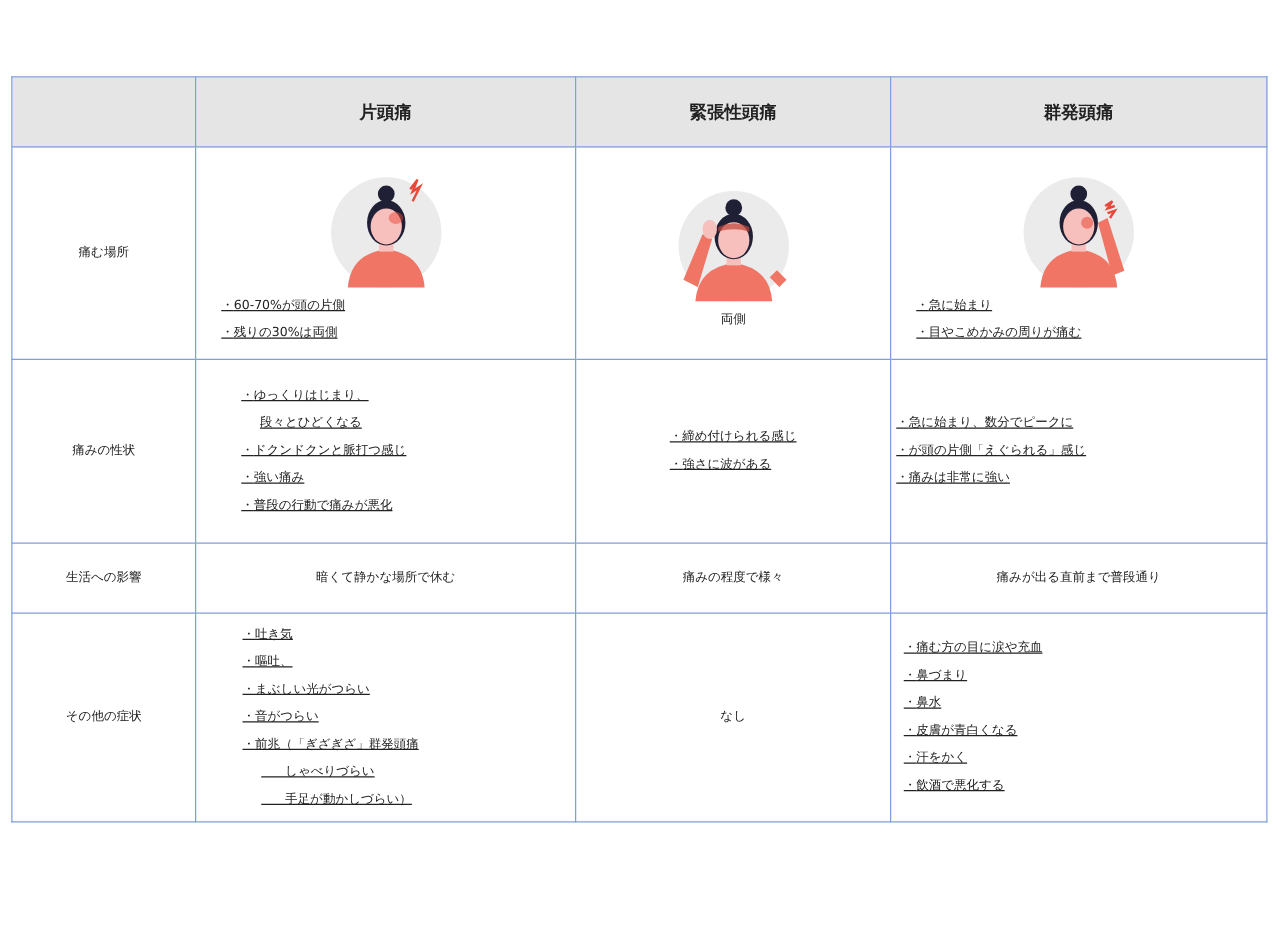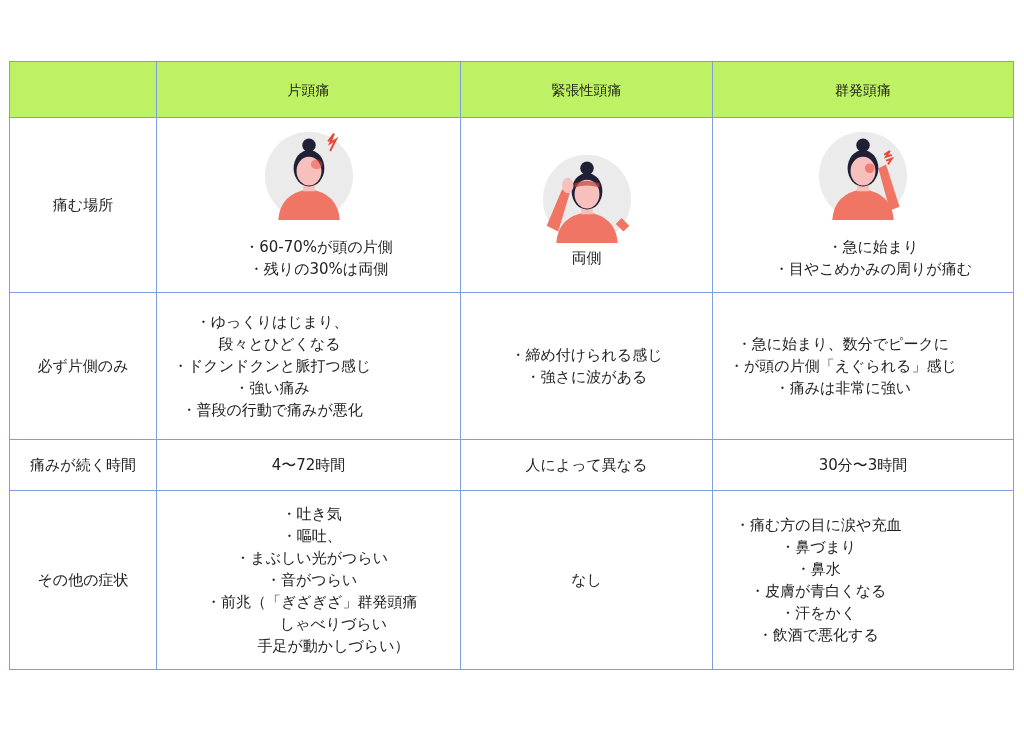--- a/index.html
+++ b/index.html
@@ -1,23 +1,23 @@
 <!DOCTYPE html>
 <html><head>
 <meta charset="utf-8">
 <style>
   html, body { margin:0; padding:0; background:#ffffff; }
   body { width:1024px; height:750px; position:relative; overflow:hidden;
          font-family:"DejaVu Sans","Liberation Sans",sans-serif; color:#222; }
   .tbl { position:absolute; left:9px; top:61px; border-collapse:collapse; table-layout:fixed; }
   .tbl td, .tbl th { border:1.5px solid #7f9fdc; padding:0; text-align:center; vertical-align:middle;
-         font-size:15px; line-height:22px; font-weight:normal; }
-  .tbl th { background:#bef264; font-weight:normal; font-size:14px; }
+         font-size:10px; line-height:22px; font-weight:normal; }
+  .tbl th { background:#e5e5e5; font-weight:bold; font-size:14px; }
   .rowhead { font-size:15px; }
-  .list { display:inline-block; text-align:center; list-style:none; margin:12px; padding:0; }
+  .list { display:inline-block; text-align:left; list-style:none; margin:0; padding:0;text-decoration:underline; }
   .list li { white-space:pre; line-height:22px; }
   .list li::before { content:"・"; }
   .list li.cont::before { content:""; }
   .fig { width:96px; height:96px; margin:8px auto 2px; display:block; }
   .cellwrap { display:flex; flex-direction:column; align-items:center; justify-content:flex-end; height:100%; }
   .top-list { align-self:stretch; padding-left:20px; }
 </style>
 </head>
 <body>
 
@@ -89,22 +89,22 @@
         </svg>
         <ul class="list top-list">
           <li>急に始まり</li>
           <li>目やこめかみの周りが痛む</li>
         </ul>
       </div>
     </td>
   </tr>
 
   <tr style="height:147px">
-    <td class="rowhead">必ず片側のみ</td>
-    <td style="text-align:left;padding-left:4px;">
+    <td class="rowhead">痛みの性状</td>
+    <td style="text-align:left;padding-left:36px;">
       <ul class="list">
         <li>ゆっくりはじまり、</li>
         <li class="cont" style="padding-left:15px">段々とひどくなる</li>
         <li>ドクンドクンと脈打つ感じ</li>
         <li>強い痛み</li>
         <li>普段の行動で痛みが悪化</li>
       </ul>
     </td>
     <td>
       <ul class="list">
@@ -114,27 +114,27 @@
     </td>
     <td style="text-align:left;padding-left:4px;">
       <ul class="list">
         <li>急に始まり、数分でピークに</li>
         <li>が頭の片側「えぐられる」感じ</li>
         <li>痛みは非常に強い</li>
       </ul>
     </td>
   </tr>
 
+  <tr style="height:56px">
+    <td class="rowhead">生活への影響</td>
+    <td>暗くて静かな場所で休む</td>
+    <td>痛みの程度で様々</td>
+    <td>痛みが出る直前まで普段通り</td>
+  </tr>
 
-  <tr style="height:51px">
-    <td class="rowhead">痛みが続く時間</td>
-    <td>4〜72時間</td>
-    <td>人によって異なる</td>
-    <td>30分〜3時間</td>
-  </tr>
 
   <tr style="height:167px">
     <td class="rowhead">その他の症状</td>
     <td style="text-align:left;padding-left:37px;">
       <ul class="list">
         <li>吐き気</li>
         <li>嘔吐、</li>
         <li>まぶしい光がつらい</li>
         <li>音がつらい</li>
         <li>前兆（「ぎざぎざ」群発頭痛</li>

